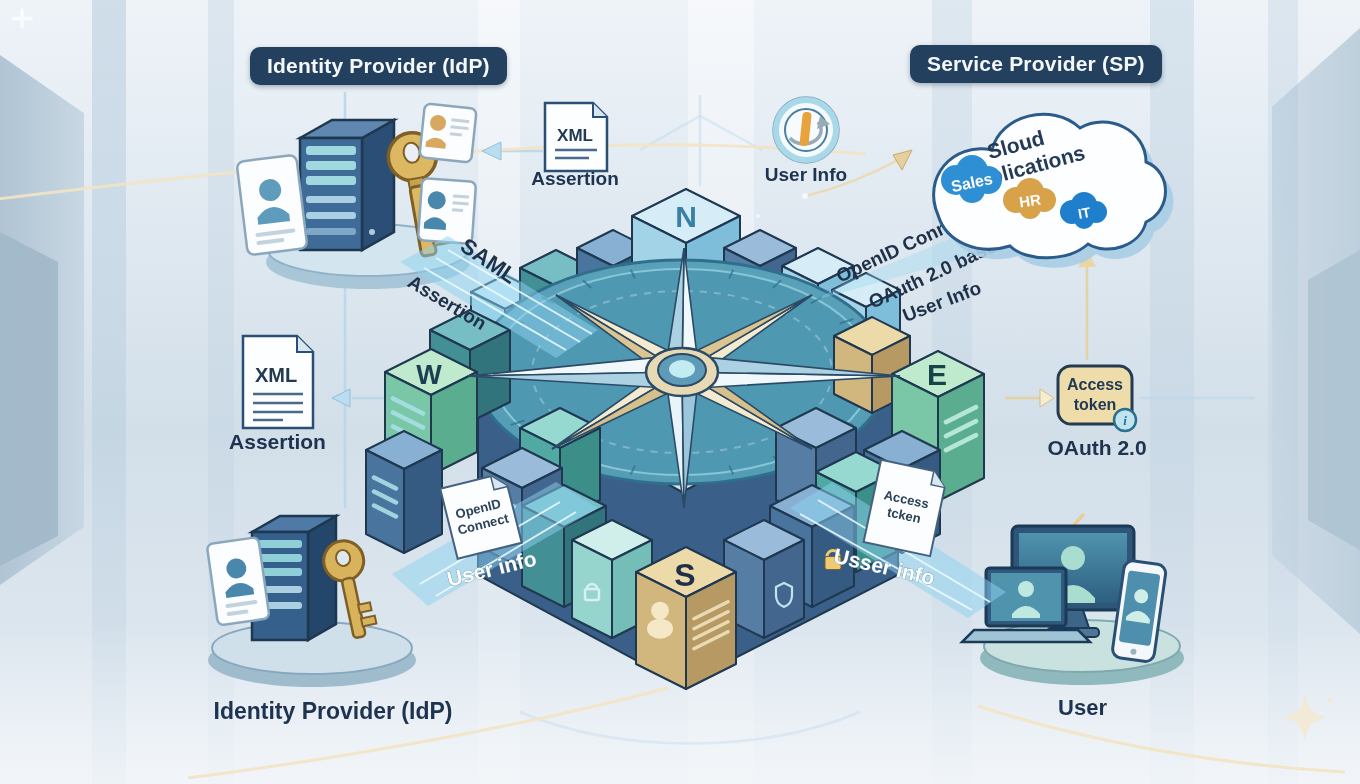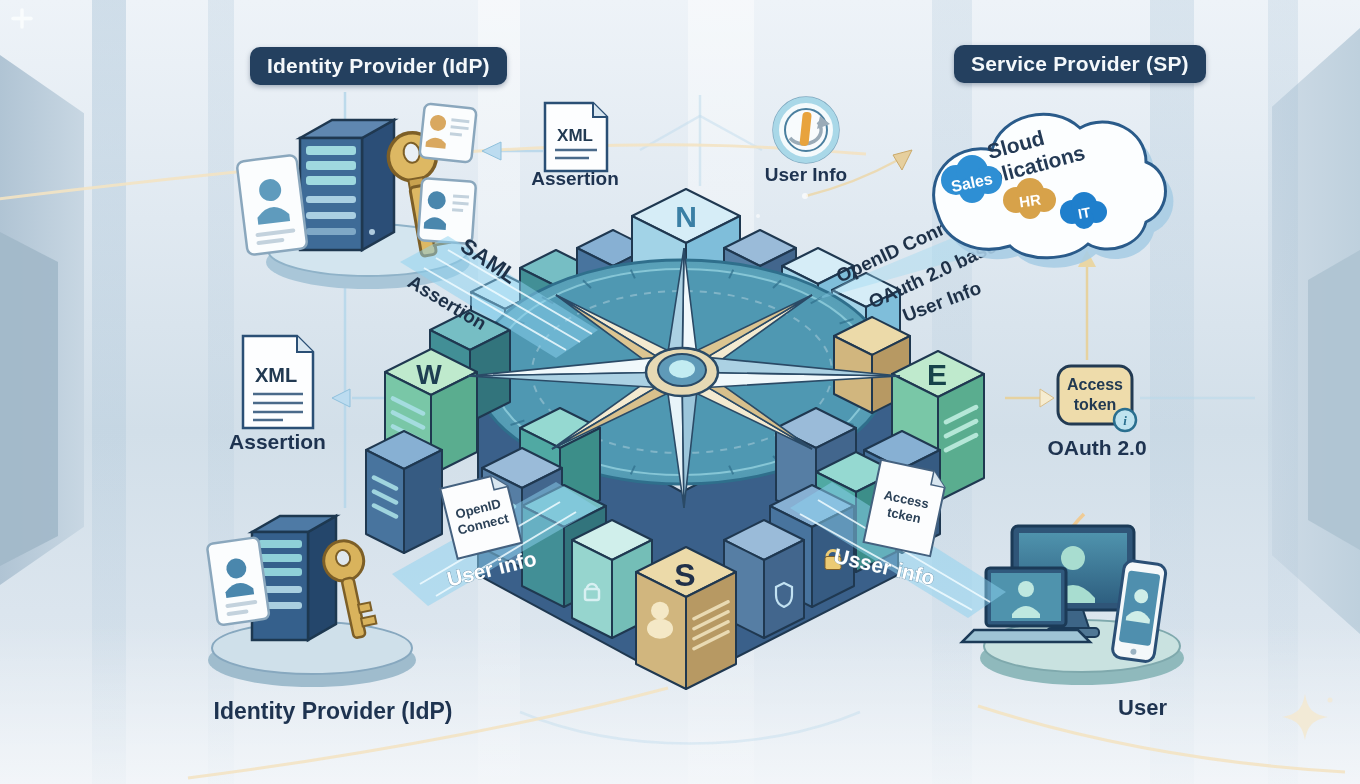--- a/index.html
+++ b/index.html
@@ -436,20 +436,20 @@
       <text x="1095" y="410" font-size="16" fill="#223a52" text-anchor="middle">token</text>
       <circle cx="1125" cy="420" r="11" fill="#bfe3ef" stroke="#2a6f8f" stroke-width="2.5"></circle>
       <text x="1125" y="425" font-size="13" fill="#2a6f8f" text-anchor="middle" font-style="italic" style="font-family:'Liberation Serif',serif">i</text>
     </g>
 
     <path d="M1305,694 C1308,710 1313,714 1328,717 C1313,720 1308,725 1305,740 C1302,725 1297,720 1282,717 C1297,714 1302,710 1305,694 Z" fill="#f2e9d4" opacity=".95"></path>
     <circle cx="1330" cy="700" r="2.5" fill="#f2e9d4" opacity=".8"></circle>
   </svg>
 
   <div class="pill" style="left:250px;top:47px">Identity Provider (IdP)</div>
-  <div class="pill" style="left:954px;top:45px">Service Provider (SP)</div>
+  <div class="pill" style="left:910px;top:45px">Service Provider (SP)</div>
   <div class="lbl" style="left:505px;top:168px;width:140px;font-size:19px">Assertion</div>
   <div class="lbl" style="left:746px;top:164px;width:120px;font-size:19px">User Info</div>
   <div class="lbl" style="left:210px;top:430px;width:135px;font-size:21px">Assertion</div>
   <div class="lbl" style="left:1038px;top:436px;width:118px;font-size:21px">OAuth 2.0</div>
   <div class="lbl" style="left:207px;top:698px;width:252px;font-size:23px">Identity Provider (IdP)</div>
-  <div class="lbl" style="left:1080px;top:695px;width:125px;font-size:22px">User</div>
+  <div class="lbl" style="left:1020px;top:695px;width:125px;font-size:22px">User</div>
 </div>
 
 </body></html>

